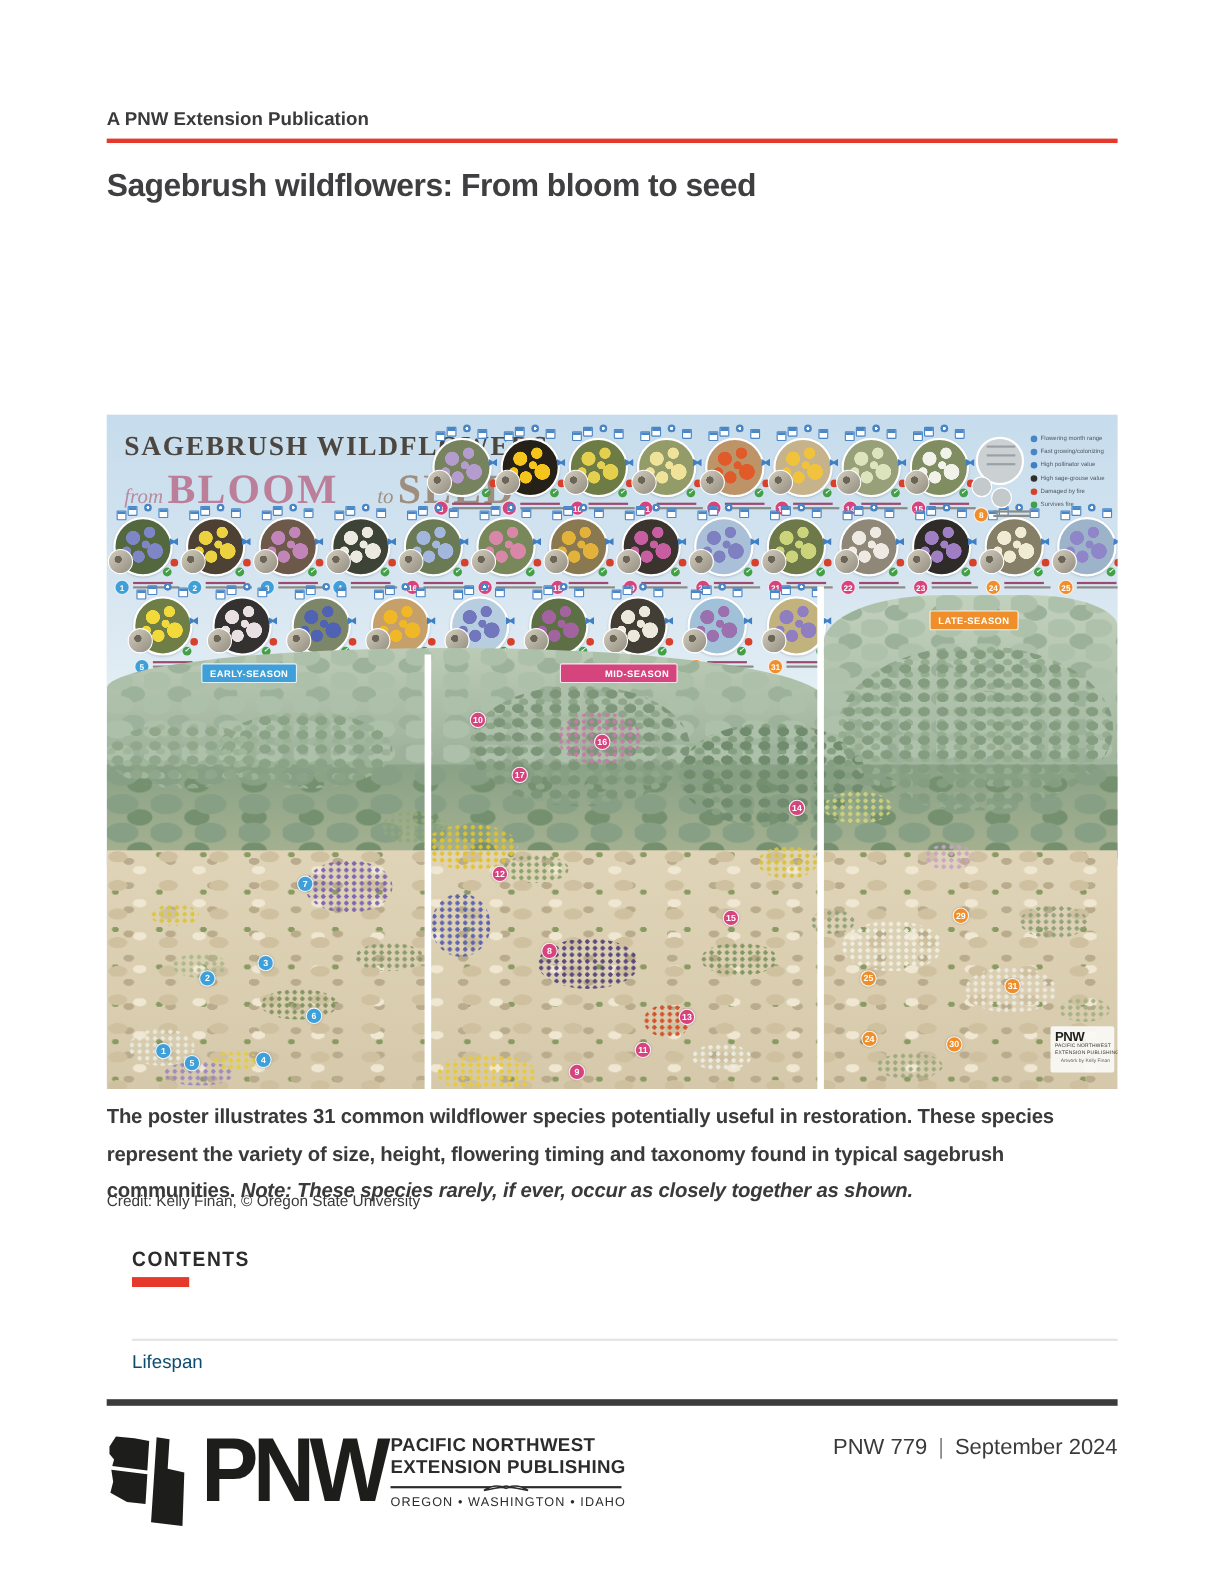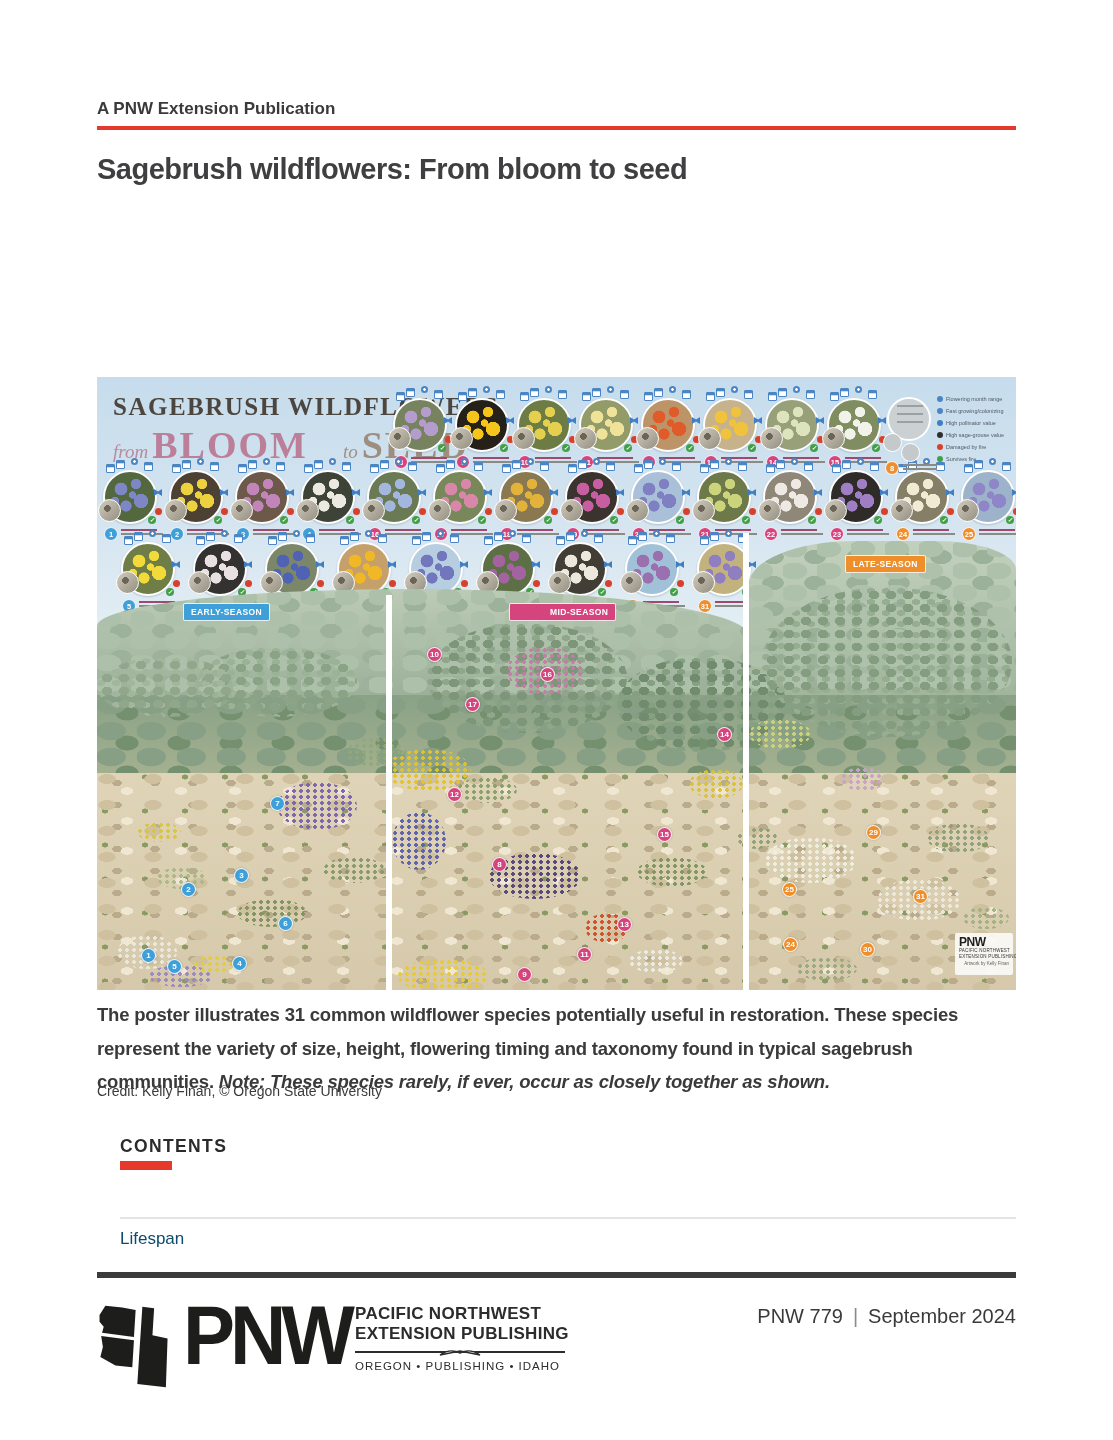--- a/index.html
+++ b/index.html
@@ -874,20 +874,20 @@
     <div class="f-acro">PNW</div>
     <div class="f-pubblock">
       <div class="f-pub1">PACIFIC NORTHWEST</div>
       <div class="f-pub1">EXTENSION PUBLISHING</div>
       <div class="f-bookline">
         <div class="ln"></div>
         <svg width="44" height="10" viewBox="0 0 44 10">
           <path d="M2 8 Q12 1 22 6 Q32 1 42 8 L22 4 Z" fill="#ffffff" stroke="#2c2c2c" stroke-width="1.4"></path>
         </svg>
       </div>
-      <div class="f-states-txt">OREGON • PUBLISHING • IDAHO</div>
+      <div class="f-states-txt">OREGON • WASHINGTON • IDAHO</div>
     </div>
   </div>
   <div class="f-issue">
     <span>PNW 779</span><span class="sep">|</span><span>September 2024</span>
   </div>
 
 </div>
 
 </body></html>

